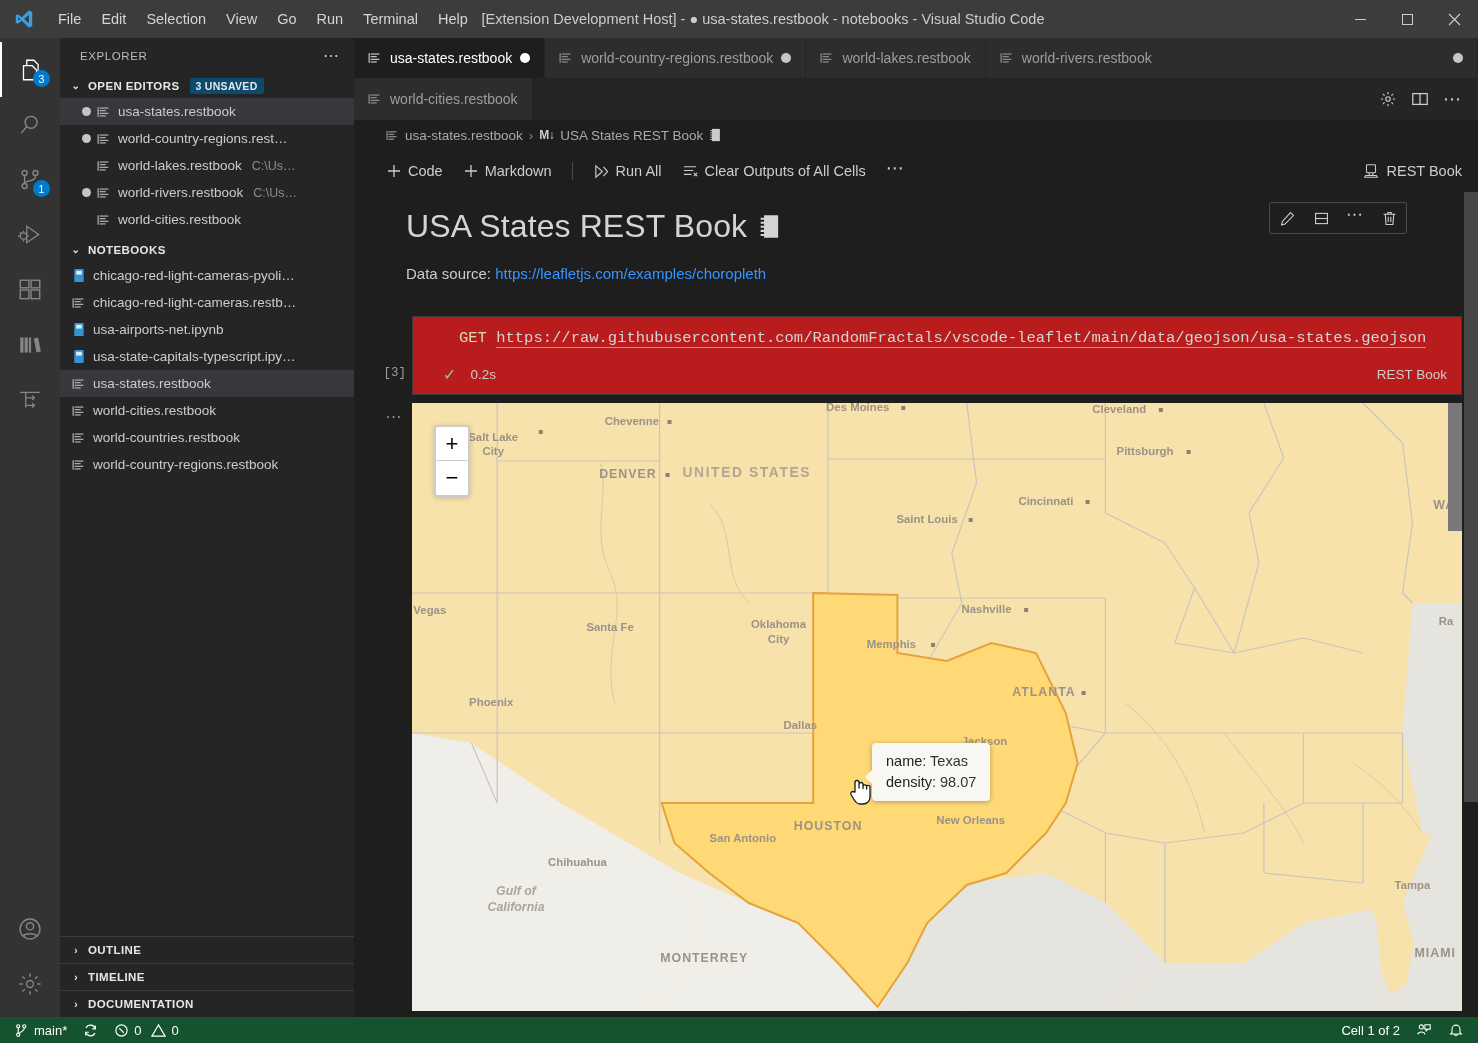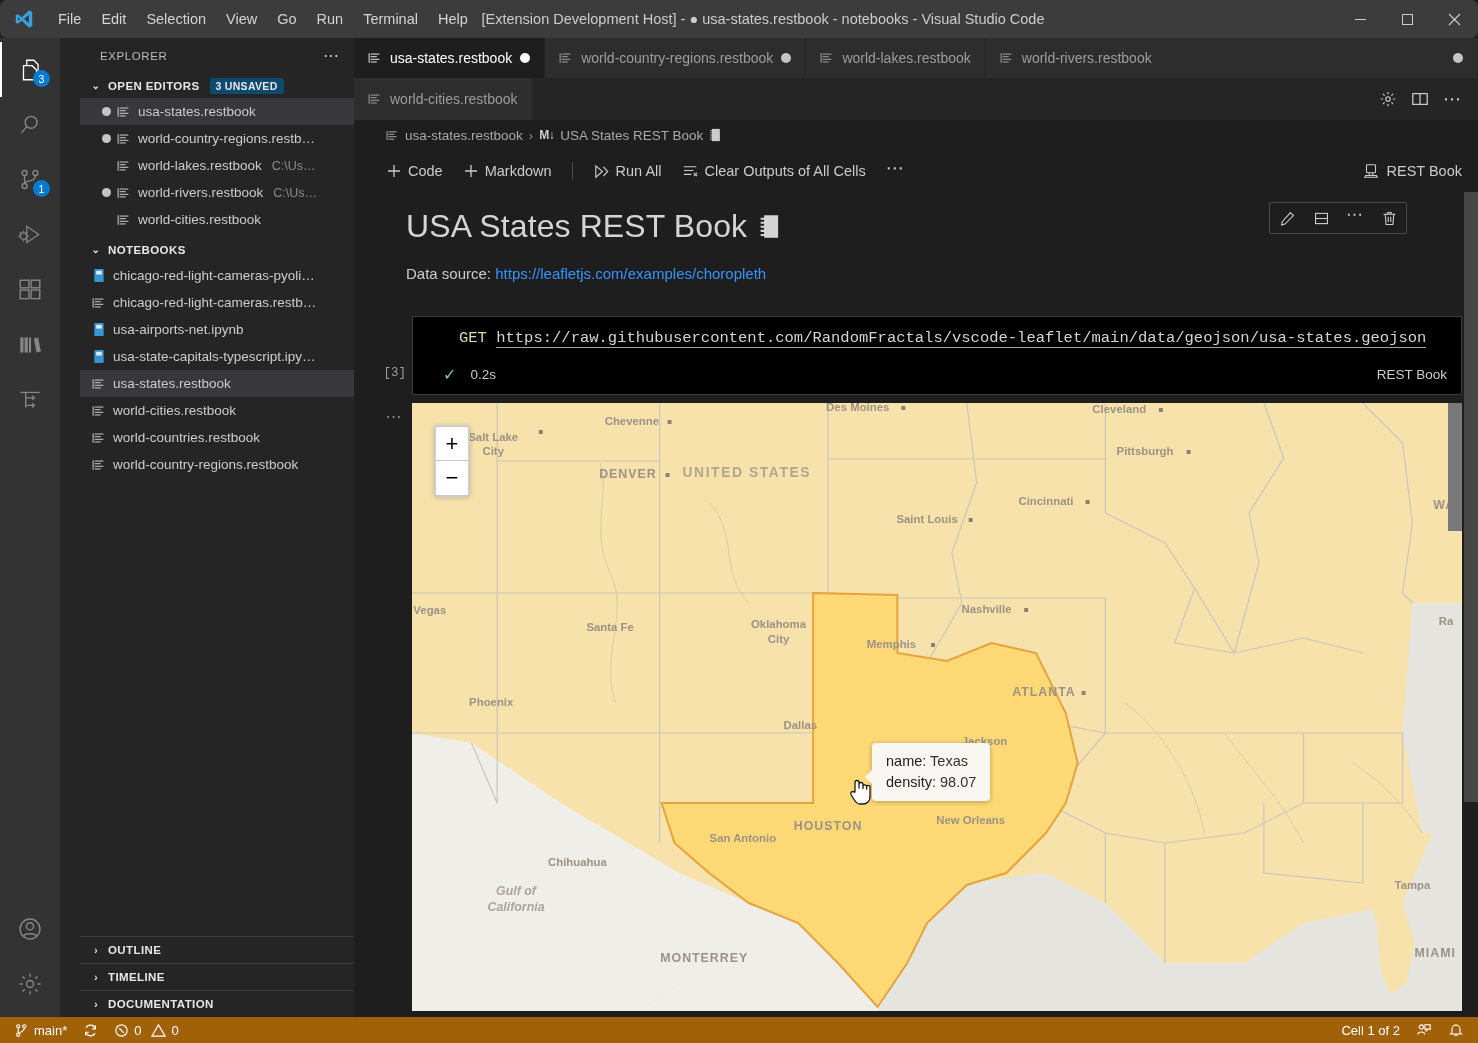--- a/index.html
+++ b/index.html
@@ -8,21 +8,21 @@
     background: #1e1e1e;
     font-family: "Liberation Sans", sans-serif;
     overflow: hidden;
     -webkit-font-smoothing: antialiased;
   }
   .app { width: 1478px; height: 1043px; display: flex; flex-direction: column; position: relative; }
 
   
   .titlebar {
     height: 38px; background: #3c3c3c; display: flex; align-items: center;
-    flex: 0 0 38px; position: relative; color: #cccccc; font-size: 14.5px; border-radius: 7px;
+    flex: 0 0 38px; position: relative; color: #cccccc; font-size: 14.5px;
   }
   .vscode-logo { width: 48px; display: flex; align-items: center; justify-content: center; }
   .menu { display: flex; align-items: center; gap: 0px; }
   .menu-item { padding: 4px 10px; font-size: 14.5px; color: #d4d4d4; cursor: default; }
   .win-title {
     position: absolute; left: 0; right: 0; text-align: center;
     font-size: 14.5px; color: #cccccc; pointer-events: none; padding-left: 48px;
   }
   .win-controls { margin-left: auto; display: flex; height: 38px; z-index: 3; }
   .win-btn { width: 47px; display: flex; align-items: center; justify-content: center; color: #cccccc; }
@@ -48,21 +48,21 @@
     position: absolute; right: 10px; bottom: 10px; background: #007acc; color: #fff;
     border-radius: 10px; min-width: 17px; height: 17px; font-size: 10.5px;
     display: flex; align-items: center; justify-content: center; padding: 0 4px;
     font-family: "Liberation Sans", sans-serif;
   }
   .act-bottom { margin-top: auto; padding-bottom: 6px; }
 
   
   .sidebar {
     width: 294px; flex: 0 0 294px; background: #252526; display: flex; flex-direction: column;
-    color: #cccccc; font-size: 13px; padding-left: 20px;
+    color: #cccccc; font-size: 13px;
   }
   .sb-header {
     height: 35px; display: flex; align-items: center; padding: 0 14px 0 20px;
     font-size: 11.5px; letter-spacing: .6px; color: #bbbbbb; font-weight: 400;
   }
   .sb-header .dots { margin-left: auto; color: #cccccc; font-size: 16px; letter-spacing: 1px; }
   .sec-header {
     height: 25px; display: flex; align-items: center; gap: 4px; padding-left: 8px;
     font-size: 11.5px; font-weight: bold; letter-spacing: .4px; color: #e7e7e7;
   }
@@ -141,21 +141,21 @@
   .md-cell { padding: 16px 0 6px 52px; }
   .md-title {
     font-size: 32px; font-weight: 400; color: #d4d4d4; display: flex; align-items: center; gap: 12px;
     letter-spacing: .1px;
   }
   .md-para { margin-top: 20px; font-size: 15px; color: #cccccc; }
   .md-link { color: #3794ff; text-decoration: none; text-align: right; }
 
   .code-cell-wrap { display: flex; padding-left: 22px; margin-top: 28px; }
   .exec-gutter { width: 36px; color: #9d9d9d; font-size: 12.5px; text-align: right; padding-top: 50px; padding-right: 6px; font-family: "Liberation Mono", monospace; }
-  .code-cell { flex: 1; border: 1px solid #3c3c3c; background: #000000; margin-right: 16px; }
+  .code-cell { flex: 1; border: 1px solid #3c3c3c; background: #b91c1c; margin-right: 16px; }
   .code-line {
     padding: 12px 0 12px 46px; font-family: "Liberation Mono", monospace; font-size: 15.5px;
     white-space: nowrap; overflow: hidden;
   }
   .kw-get { color: #dcdcaa; }
   .url-txt { color: #d4d4d4; border-bottom: 1px solid #a0a0a0; }
   .code-status {
     display: flex; align-items: center; padding: 6px 14px 10px 30px; font-size: 13.5px; color: #cccccc;
     gap: 14px;
   }
@@ -201,21 +201,21 @@
   }
   .map-scroll-thumb { position: absolute; right: 0; top: 0; width: 14px; height: 128px; background: #797979; }
 
   .nb-scrollbar {
     position: absolute; right: 0; top: 0; width: 14px; height: 100%; background: transparent;
   }
   .nb-thumb { position: absolute; right: 0; top: 0; width: 14px; height: 610px; background: #4f4f4f; opacity: .85; }
 
   
   .statusbar {
-    height: 26px; flex: 0 0 26px; background: #a16207; display: flex; align-items: center;
+    height: 26px; flex: 0 0 26px; background: #14532d; display: flex; align-items: center;
     color: #ffffff; font-size: 13px; padding: 0 6px;
   }
   .st-item { display: flex; align-items: center; gap: 5px; padding: 0 8px; height: 26px; }
   .st-right { margin-left: auto; display: flex; align-items: center; }
 
   svg { display: block; }
 </style>
 </head>
 <body>
 
@@ -364,21 +364,21 @@
           <svg width="14" height="14" viewBox="0 0 16 16">
               <g stroke="#c5c5c5" stroke-width="1.2">
                 <path d="M3 3.5 H13"></path>
                 <path d="M3 6.5 H10"></path>
                 <path d="M3 9.5 H13"></path>
                 <path d="M3 12.5 H10"></path>
               </g>
               <path d="M1.3 2.5 V13.5" stroke="#c5c5c5" stroke-width="1.2"></path>
             </svg>
         </span>
-        <span class="file-label">world-country-regions.restb…</span>
+        <span class="file-label">world-country-regions.rest…</span>
       </div>
       <div class="file-row">
         <span class="dirty-spacer"></span>
         <span class="rb-icon">
           <svg width="14" height="14" viewBox="0 0 16 16">
               <g stroke="#c5c5c5" stroke-width="1.2">
                 <path d="M3 3.5 H13"></path>
                 <path d="M3 6.5 H10"></path>
                 <path d="M3 9.5 H13"></path>
                 <path d="M3 12.5 H10"></path>

